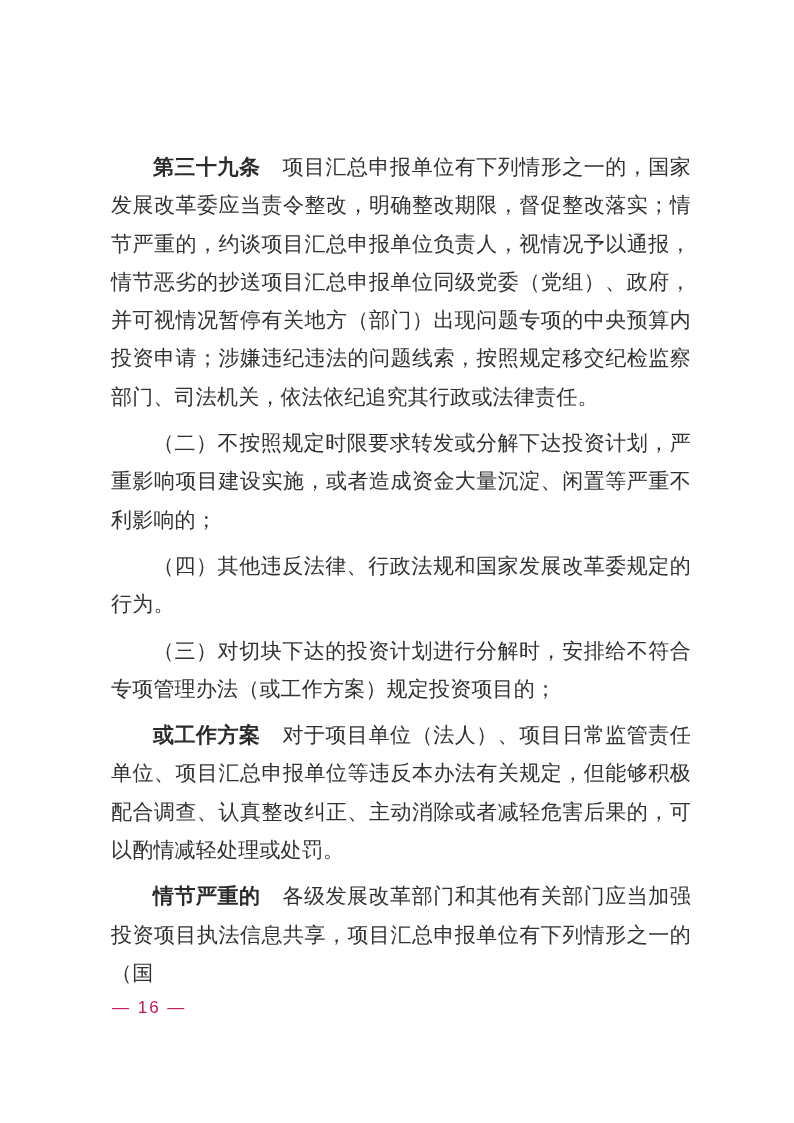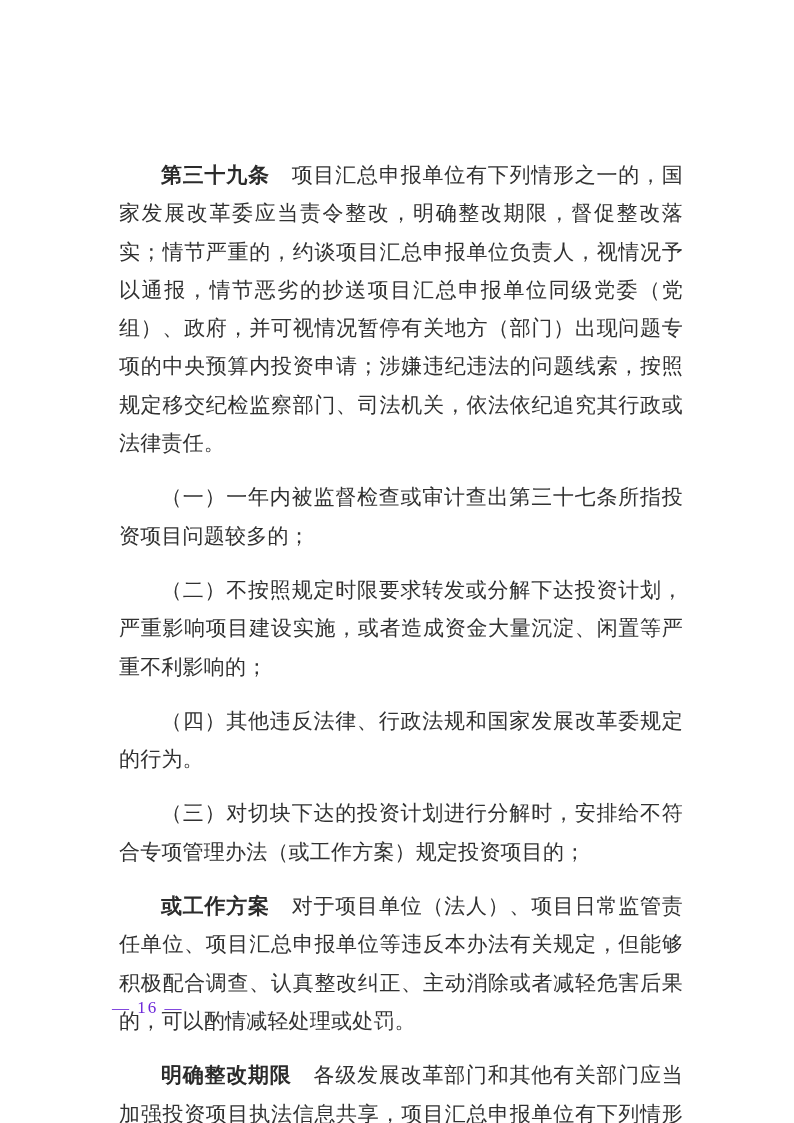--- a/index.html
+++ b/index.html
@@ -21,61 +21,60 @@
     top: 140px;
     width: 596px;
     font-size: 21px;
     line-height: 38.3px;
     letter-spacing: 0.2px;
     color: #313131;
     text-align: justify;
     text-justify: inter-character;
   }
   .para {
-    margin: 16px;
+    margin: 8px;
     padding: 0;
     text-indent: 42px;
   }
   .lead {
     font-weight: bold;
     color: #2b2b2b;
     margin-right: 22px;
   }
   .lead:empty {
     display: none;
     margin: 0;
   }
   .page-number {
     position: absolute;
     left: 112px;
     top: 998px;
     font-size: 17px;
     letter-spacing: 2px;
-    color: #6d28d9;
-    font-family: Liberation Serif, serif;
+    color: #be185d;
+    font-family: Liberation Sans, sans-serif;
   }
 </style>
 </head>
 <body>
 
 <div class="page">
 
   <div class="content">
 
     <p class="para"><span class="lead">第三十九条</span><span>项目汇总申报单位有下列情形之一的，国家发展改革委应当责令整改，明确整改期限，督促整改落实；情节严重的，约谈项目汇总申报单位负责人，视情况予以通报，情节恶劣的抄送项目汇总申报单位同级党委（党组）、政府，并可视情况暂停有关地方（部门）出现问题专项的中央预算内投资申请；涉嫌违纪违法的问题线索，按照规定移交纪检监察部门、司法机关，依法依纪追究其行政或法律责任。</span></p>
 
-    <p class="para"><span>（一）一年内被监督检查或审计查出第三十七条所指投资项目问题较多的；</span></p>
 
     <p class="para"><span>（二）不按照规定时限要求转发或分解下达投资计划，严重影响项目建设实施，或者造成资金大量沉淀、闲置等严重不利影响的；</span></p>
 
     <p class="para"><span>（四）其他违反法律、行政法规和国家发展改革委规定的行为。</span></p>
 
     <p class="para"><span>（三）对切块下达的投资计划进行分解时，安排给不符合专项管理办法（或工作方案）规定投资项目的；</span></p>
 
     <p class="para"><span class="lead">或工作方案</span><span>对于项目单位（法人）、项目日常监管责任单位、项目汇总申报单位等违反本办法有关规定，但能够积极配合调查、认真整改纠正、主动消除或者减轻危害后果的，可以酌情减轻处理或处罚。</span></p>
 
-    <p class="para"><span class="lead">明确整改期限</span><span>各级发展改革部门和其他有关部门应当加强投资项目执法信息共享，项目汇总申报单位有下列情形之一的（国</span></p>
+    <p class="para"><span class="lead">情节严重的</span><span>各级发展改革部门和其他有关部门应当加强投资项目执法信息共享，项目汇总申报单位有下列情形之一的（国</span></p>
 
   </div>
 
   <div class="page-number">— 16 —</div>
 
 </div>
 
 </body></html>

